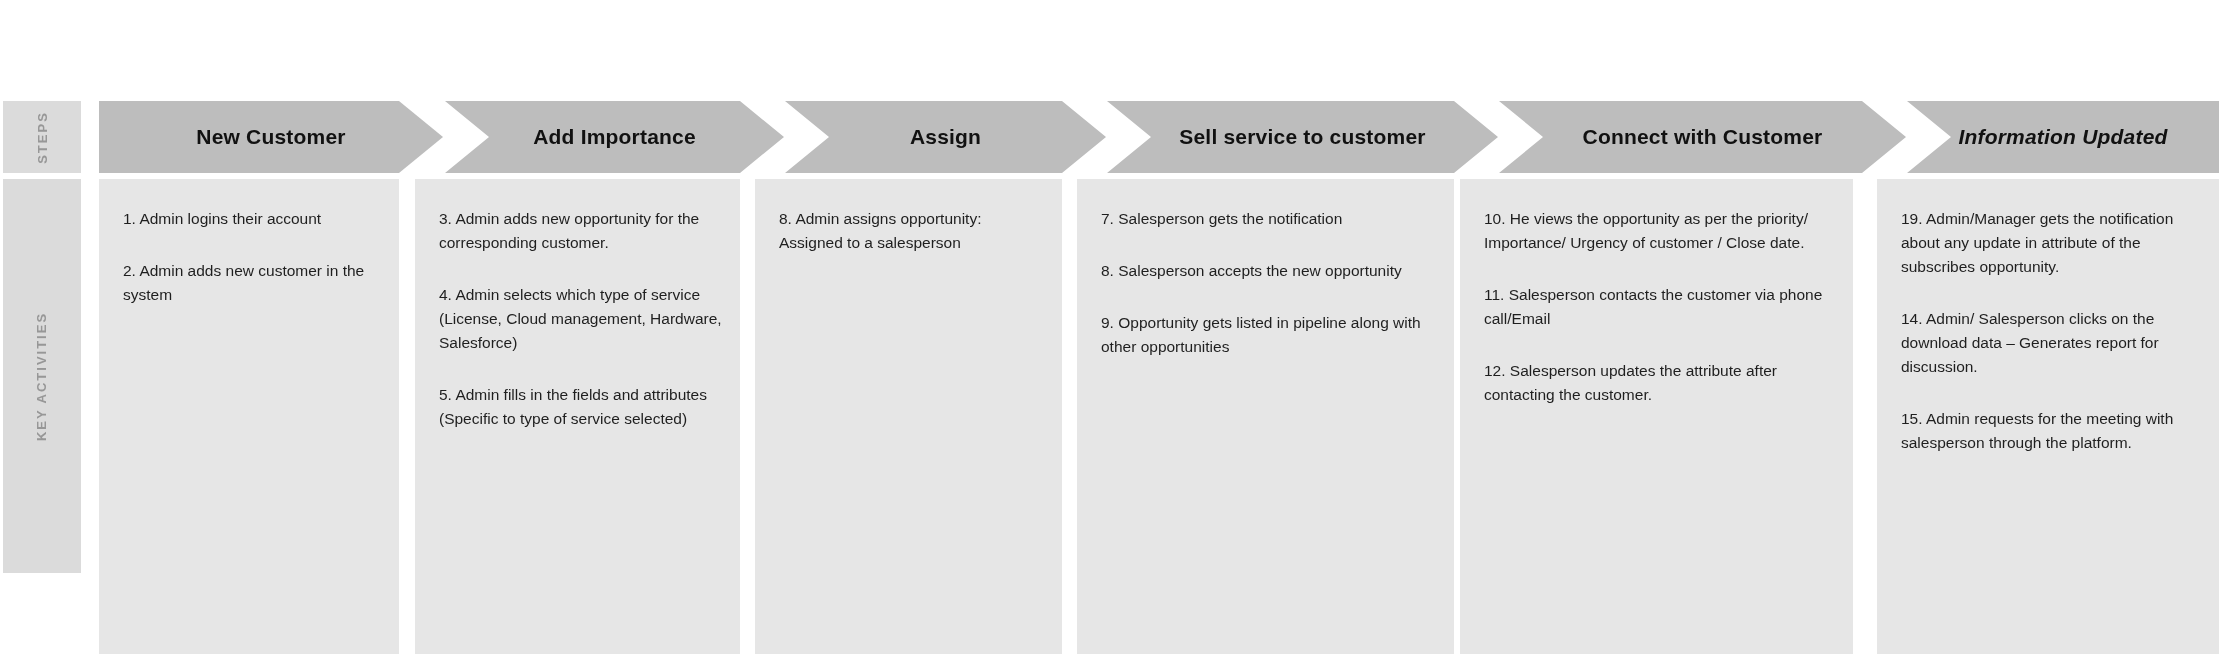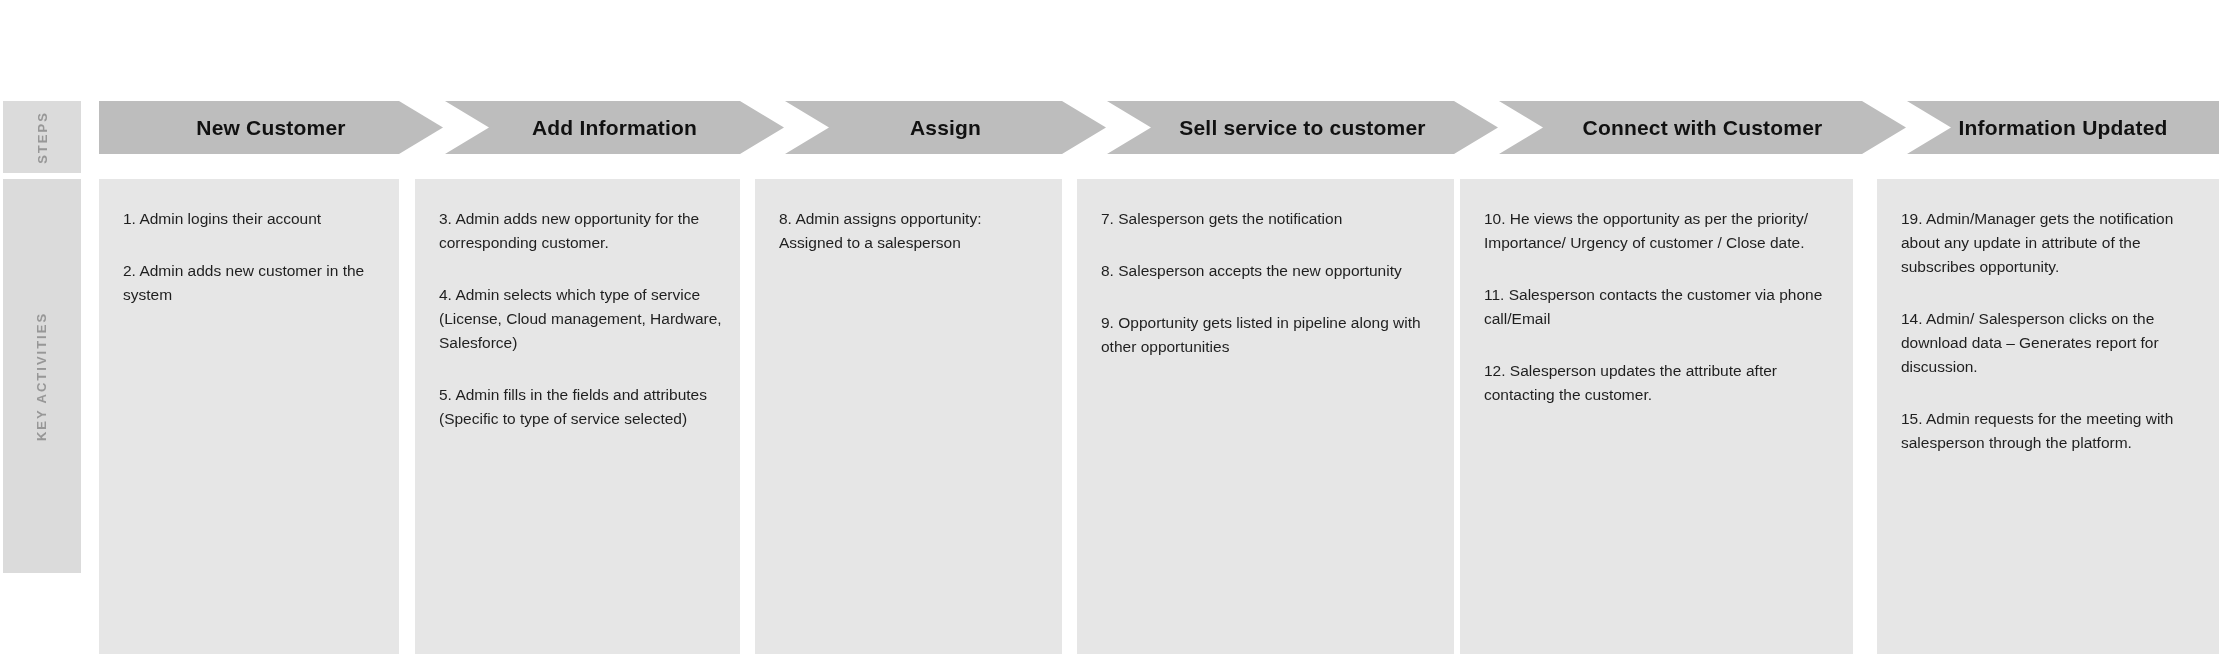--- a/index.html
+++ b/index.html
@@ -30,32 +30,33 @@
     color: var(--sidebar-text, #979797);
     font-size: 13px;
     font-weight: 700;
     letter-spacing: 2px;
   }
 
   
   .hdr {
     position: absolute;
     top: 101px;
-    height: 53px;
+    height: 72px;
     background: var(--header-bg, #bdbdbd);
     display: flex;
     align-items: center;
     justify-content: center;
     clip-path: polygon(0 0, calc(100% - 44px) 0, 100% 50%, calc(100% - 44px) 100%, 0 100%);
   }
   .hdr.notch {
     clip-path: polygon(0 0, calc(100% - 44px) 0, 100% 50%, calc(100% - 44px) 100%, 0 100%, 44px 50%);
   }
   .hdr.last {
     clip-path: polygon(0 0, 100% 0, 100% 100%, 0 100%, 44px 50%);
+    font-style: italic;
   }
   .hdr span {
     color: var(--header-text, #111111);
     font-size: 21px;
     font-weight: 700;
     letter-spacing: 0.2px;
   }
   .h0 { left: 99px;  width: 344px; }
   .h1 { left: 445px; width: 339px; }
   .h2 { left: 785px; width: 321px; text-align: center; }
@@ -95,21 +96,21 @@
     <span class="vtext">STEPS</span>
   </div>
   <div class="rail-cell rail-activities">
     <span class="vtext">KEY ACTIVITIES</span>
   </div>
 
   <div class="hdr h0">
     <span>New Customer</span>
   </div>
   <div class="hdr notch h1">
-    <span>Add Information</span>
+    <span>Add Importance</span>
   </div>
   <div class="hdr notch h2">
     <span>Assign</span>
   </div>
   <div class="hdr notch h4">
     <span>Connect with Customer</span>
   </div>
   <div class="hdr notch h3">
     <span>Sell service to customer</span>
   </div>

